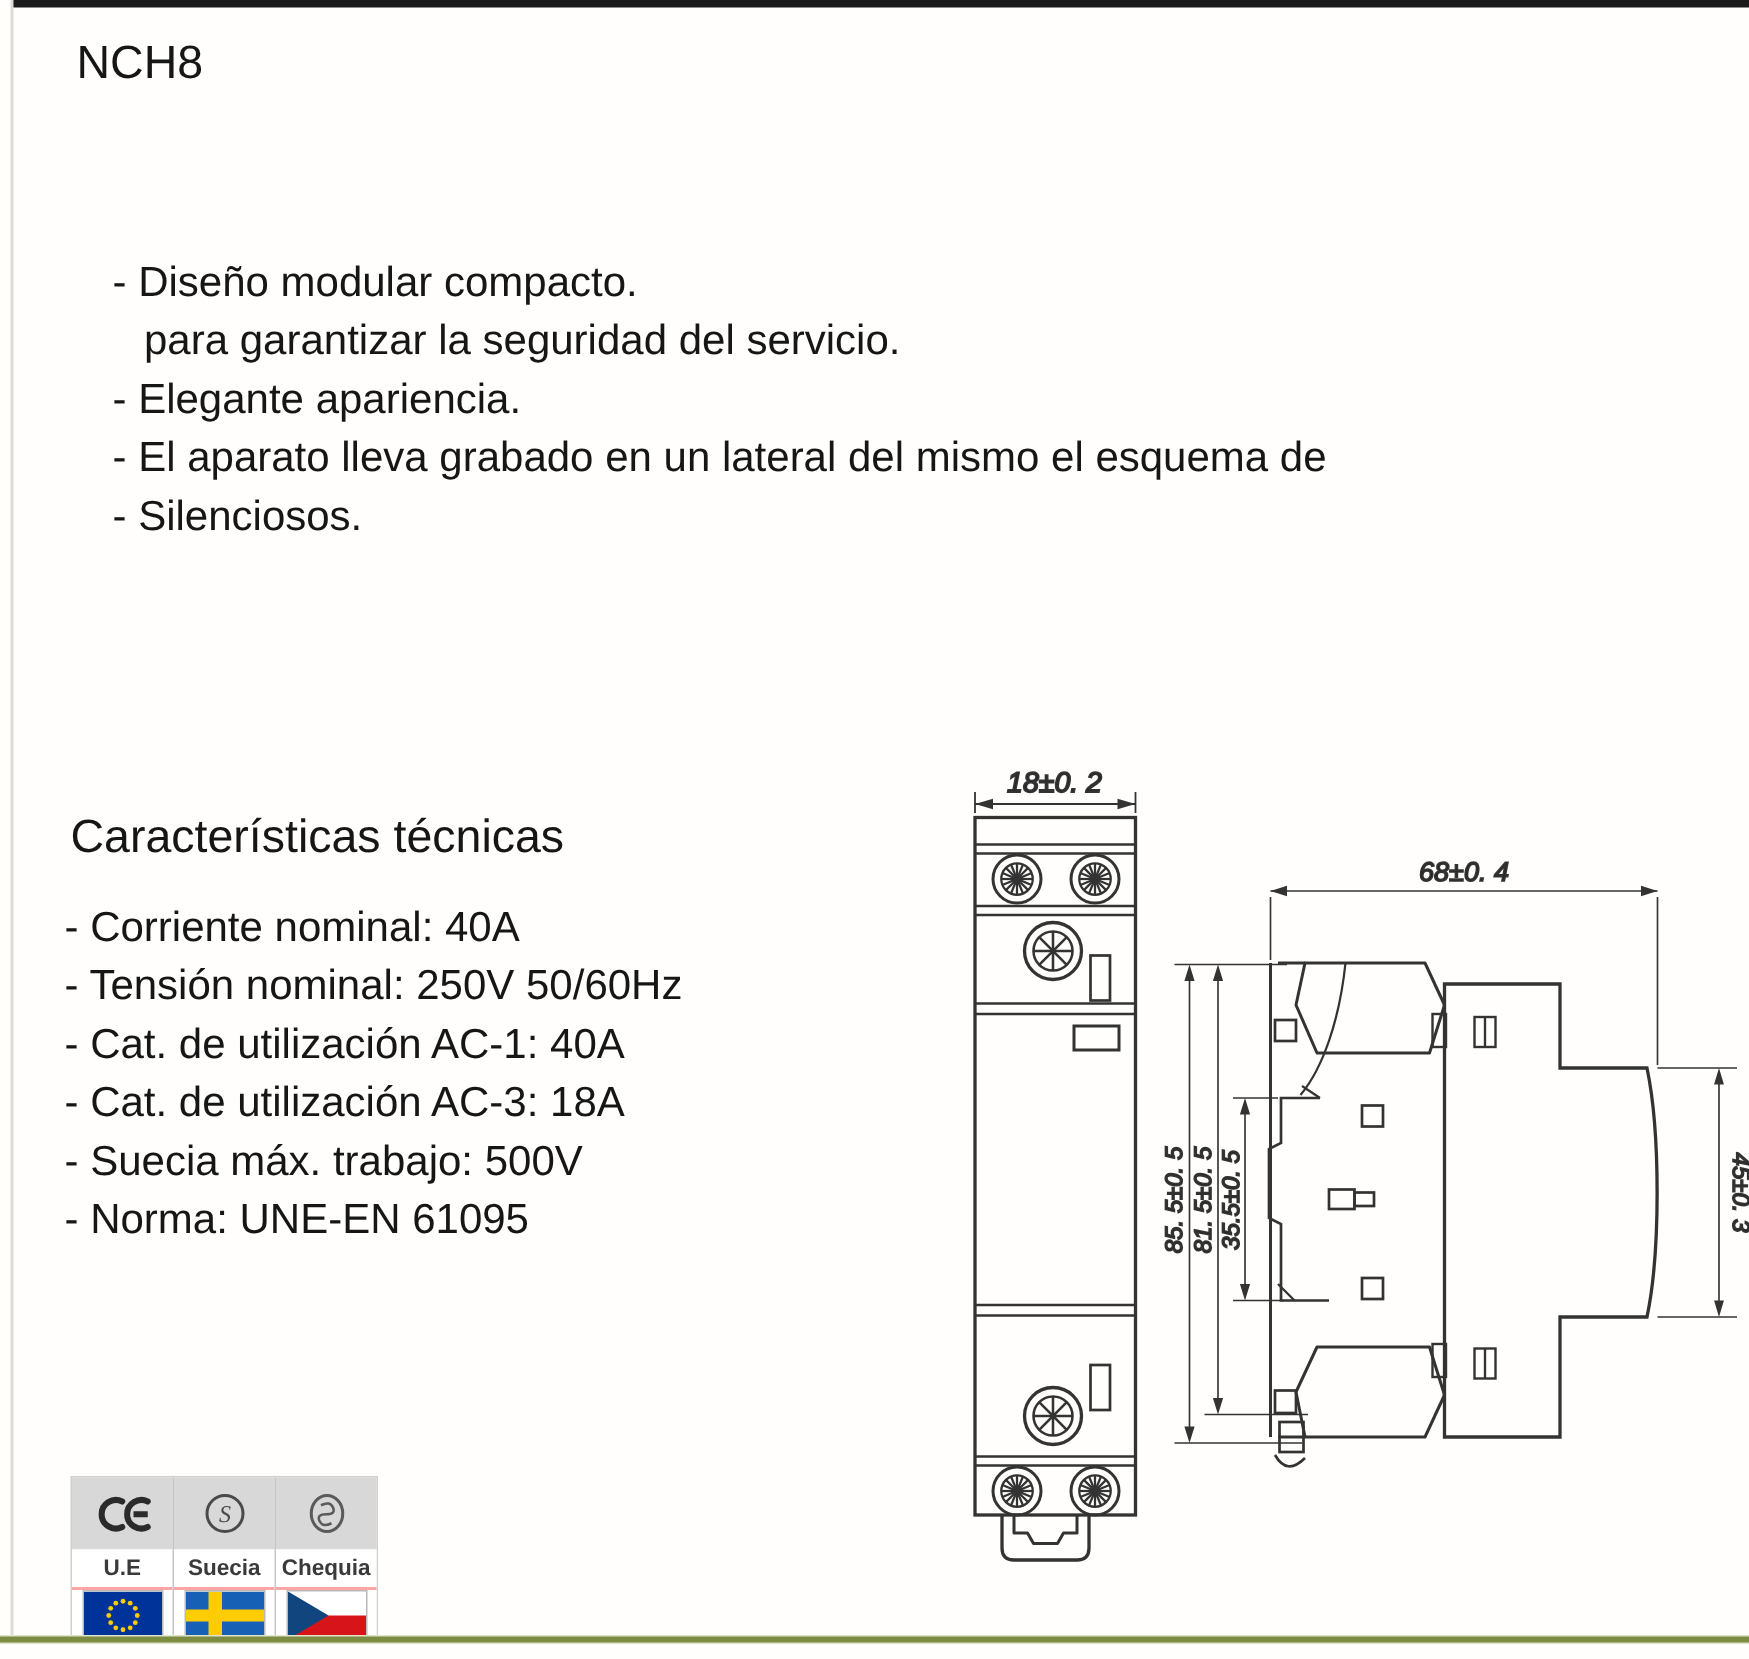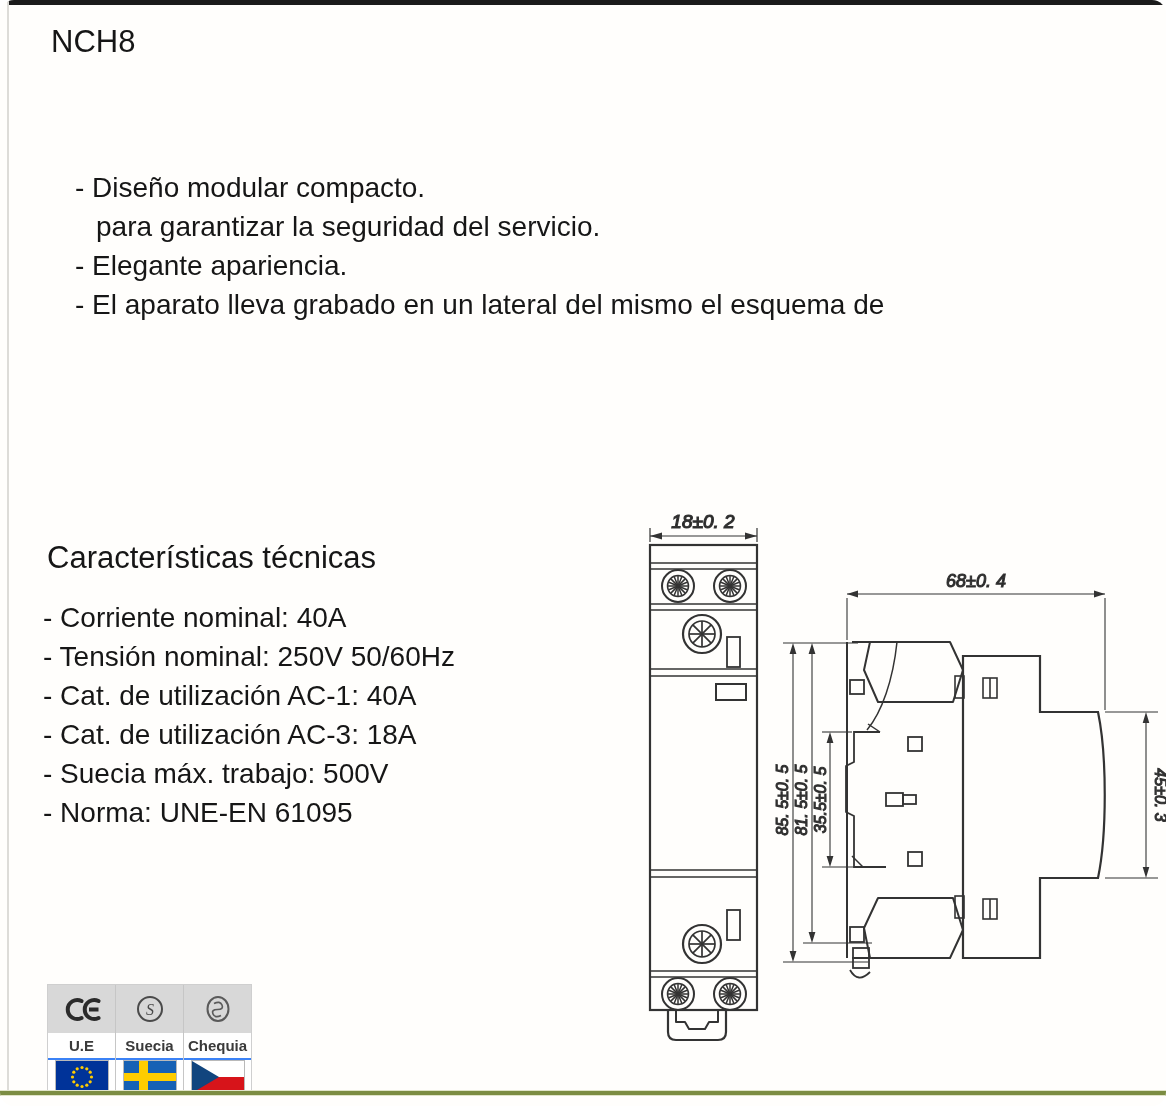--- a/index.html
+++ b/index.html
@@ -1,59 +1,60 @@
 <!DOCTYPE html>
 <html><head>
 <meta charset="utf-8">
 <style>
   html,body { margin:0; padding:0; background:#ffffff; }
   .page {
     position:relative; width:1166px; height:1106px;
     background:#fffefc; overflow:hidden;
-    font-family:"Liberation Sans", sans-serif; color:#161616;border-radius:14px;
+    font-family:"Liberation Sans", sans-serif; color:#161616;
   }
   .top-rule  { position:absolute; left:8px; top:0; right:0; height:5px; background:#1b1b1b; }
   .left-rule { position:absolute; left:7px; top:0; width:2px; height:1090px; background:#dddcd8; }
 
   .model   { position:absolute; left:51px; top:24px;  margin:0; font-size:31px; font-weight:400; }
   .title   { position:absolute; left:47px; top:100px; margin:0; font-size:33px; font-weight:400; }
   .features{ position:absolute; left:43px; top:168px; font-size:28px; line-height:39px;margin-left:32px; }
   .features .cont { padding-left:21px; }
   .tech-heading { position:absolute; left:47px; top:540px; margin:0; font-size:31px; font-weight:400;text-align:center; }
   .specs   { position:absolute; left:43px; top:598px; font-size:28px; line-height:39px; }
 
   .drawing { position:absolute; left:620px; top:495px; width:546px; height:595px; }
   .drawing text { font-family:"Liberation Sans", sans-serif; font-style:italic; fill:#222; }
 
   .certs { position:absolute; left:47px; top:984px; display:flex; border:1px solid #cfcfcf; background:#fff; }
   .cert-col { width:67px; }
   .cert-col + .cert-col { border-left:1px solid #c6c6c6; }
   .cert-mark   { height:48px; background:#d8d8d8; display:flex; align-items:center; justify-content:center; }
   .cert-region { height:25px; display:flex; align-items:center; justify-content:center;
-                 font-size:15px; font-weight:700; color:#3a3a3a; border-bottom:2px solid #3b82f6; background:#fff; }
+                 font-size:15px; font-weight:700; color:#3a3a3a; border-bottom:2px solid #fca5a5; background:#fff; }
   .cert-flag   { height:34px; display:flex; align-items:center; justify-content:center; background:#fff; }
   .cert-flag svg { outline:1px solid #b9b9b9; }
 
   .bottom-rule { position:absolute; left:0; top:1090px; width:1166px; height:4px;
                  background:#7c8d43; border-top:1px solid #e0e4c9; border-bottom:1px solid #e0e4c9; }
 </style>
 </head>
 <body>
 
 <div class="page">
   <div class="top-rule"></div>
   <div class="left-rule"></div>
 
   <h1 class="model">NCH8</h1>
 
   <div class="features">
     <div>- Diseño modular compacto.</div>
     <div class="cont">para garantizar la seguridad del servicio.</div>
     <div>- Elegante apariencia.</div>
     <div>- El aparato lleva grabado en un lateral del mismo el esquema de</div>
+    <div>- Silenciosos.</div>
   </div>
 
   <h2 class="tech-heading">Características técnicas</h2>
 
   <div class="specs">
     <div>- Corriente nominal: 40A</div>
     <div>- Tensión nominal: 250V 50/60Hz</div>
     <div>- Cat. de utilización AC-1: 40A</div>
     <div>- Cat. de utilización AC-3: 18A</div>
     <div>- Suecia máx. trabajo: 500V</div>

